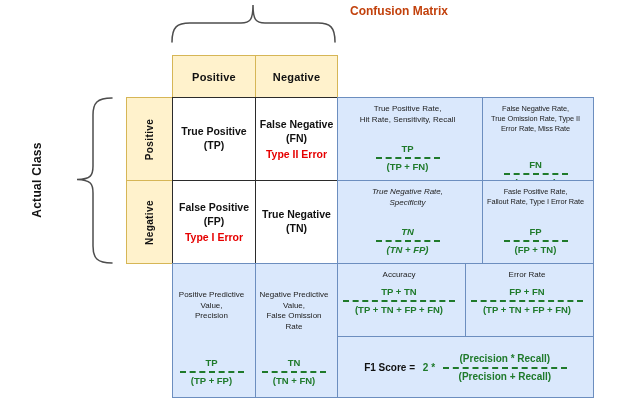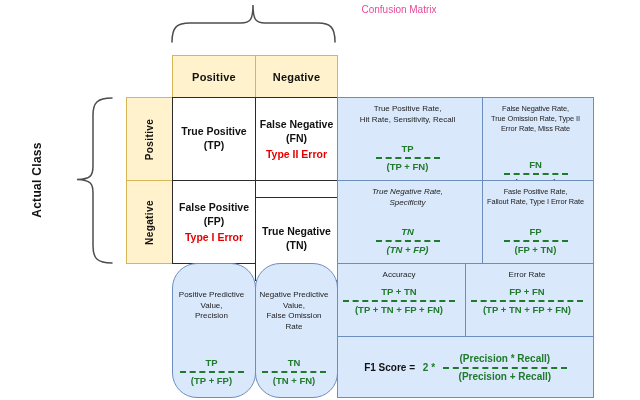--- a/index.html
+++ b/index.html
@@ -8,29 +8,29 @@
     font-family:"Liberation Sans","DejaVu Sans",sans-serif;
   }
   .cell{position:absolute;box-sizing:border-box;display:flex;flex-direction:column;
         align-items:center;justify-content:center;text-align:center;}
   .tan{background:#FFF2CC;border:1px solid #D6B656;}
   .white-cell{background:#ffffff;border:1px solid #2b2b2b;}
   .blue{background:#DAE8FC;border:1px solid #6C8EBF;}
 
   
   #title{position:absolute;left:299px;top:4px;width:200px;text-align:center;
-         font-size:10px;font-weight:normal;color:#ec4899;}
+         font-size:12px;font-weight:bold;color:#c2410c;}
   #h-pos{left:172px;top:55px;width:84px;height:43px;}
   #h-neg{left:255px;top:55px;width:83px;height:43px;}
   #rh-pos{left:126px;top:97px;width:47px;height:84px;}
   #rh-neg{left:126px;top:180px;width:47px;height:84px;}
   #c-tp{left:172px;top:97px;width:84px;height:84px;}
   #c-fn{left:255px;top:97px;width:83px;height:84px;}
   #c-fp{left:172px;top:180px;width:84px;height:84px;}
-  #c-tn{left:255px;top:180px;width:83px;height:84px;margin-top:17px;}
+  #c-tn{left:255px;top:180px;width:83px;height:84px;}
   #m-tpr{left:337px;top:97px;width:146px;height:84px;}
   #m-fnr{left:482px;top:97px;width:112px;height:100px;}
   #m-tnr{left:337px;top:180px;width:146px;height:84px;font-style:italic;}
   #m-fpr{left:482px;top:180px;width:112px;height:84px;}
   #m-ppv{left:172px;top:263px;width:84px;height:135px;}
   #m-npv{left:255px;top:263px;width:83px;height:135px;}
   #m-acc{left:337px;top:263px;width:129px;height:74px;}
   #m-err{left:465px;top:263px;width:129px;height:74px;}
   #m-f1{left:337px;top:336px;width:257px;height:62px;flex-direction:row;gap:5px;}
 
@@ -44,21 +44,21 @@
   .metric-label{font-size:8px;color:#222;white-space:pre;line-height:1.32;}
   .small-label .metric-label{font-size:7.4px;letter-spacing:-.1px;}
   .fraction{display:flex;flex-direction:column;align-items:center;}
   .push-bottom{margin-top:auto;}
   .near-top{margin-top:5px;}
   .num,.den{font-size:9.5px;font-weight:bold;color:#1F7A2B;white-space:pre;}
   .bar{height:0;border-top:2px dashed #1F7A2B;margin:3px 0 2px 0;}
   .bar-sm{width:64px;}
   .bar-md{width:112px;}
   .bar-lg{width:124px;}
-  .pad-mid{padding-top:26px;padding-bottom:11px;border-radius:25px;}
+  .pad-mid{padding-top:26px;padding-bottom:11px;}
   .f1-label{font-size:10px;font-weight:bold;color:#111;white-space:pre;}
   .f1-factor{font-size:10px;font-weight:bold;color:#1F7A2B;white-space:pre;}
   #m-f1 .num,#m-f1 .den{font-size:10px;}
   #actual-class{position:absolute;left:-15px;top:168px;width:104px;height:24px;
     display:flex;align-items:center;justify-content:center;
     transform:rotate(-90deg);font-size:12px;font-weight:bold;color:#111;
     letter-spacing:.3px;white-space:nowrap;}
   #braces{position:absolute;left:0;top:0;pointer-events:none;}
 </style>
 </head>

